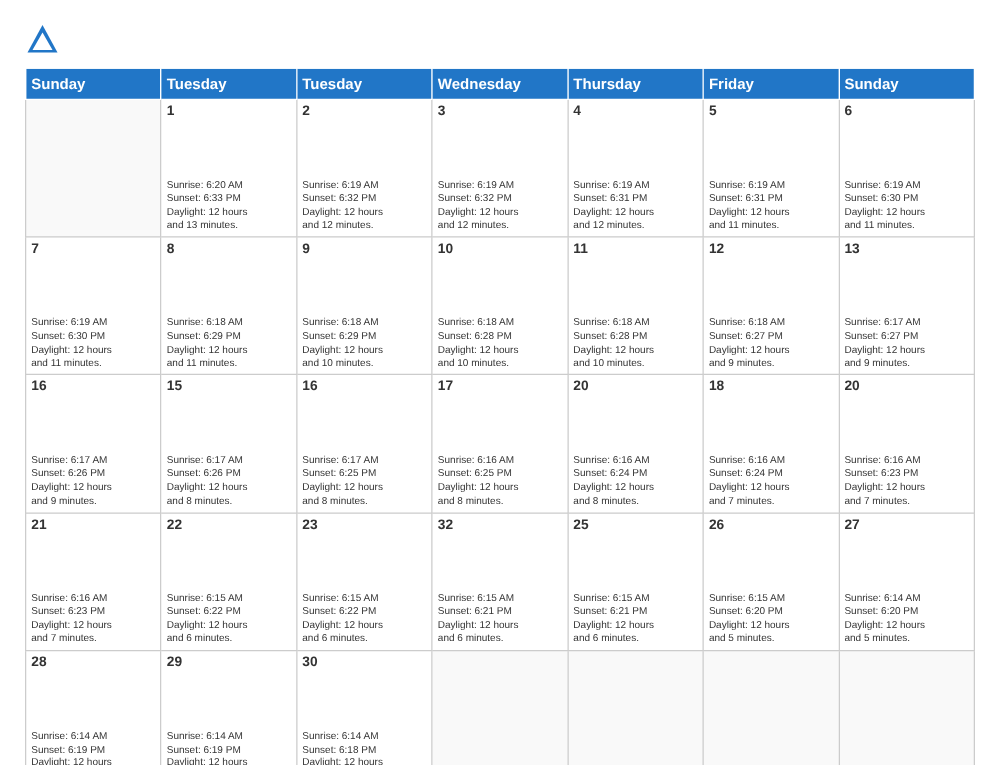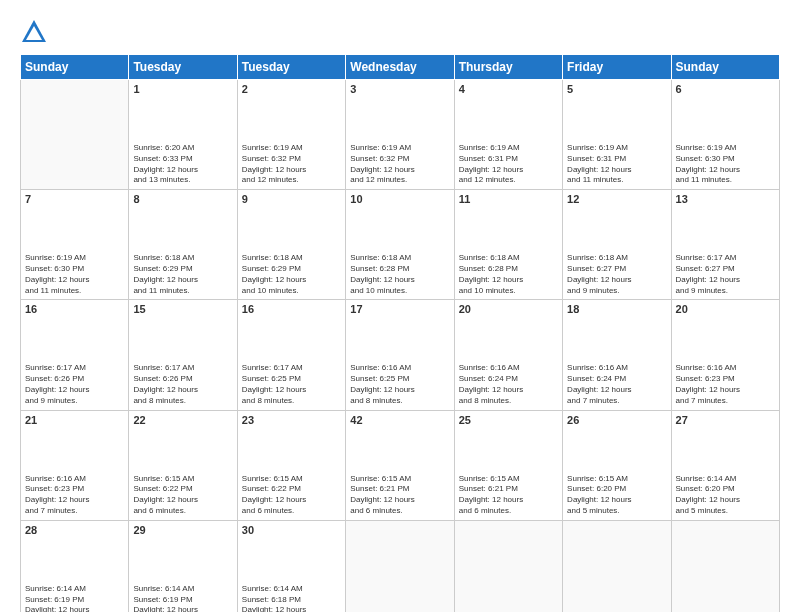--- a/index.html
+++ b/index.html
@@ -299,21 +299,21 @@
 and 6 minutes.</div>
           </td>
           <td>
             <span class="day-num">23</span>
             <div class="cell-info" style="white-space: pre-line;">Sunrise: 6:15 AM
 Sunset: 6:22 PM
 Daylight: 12 hours
 and 6 minutes.</div>
           </td>
           <td>
-            <span class="day-num">42</span>
+            <span class="day-num">32</span>
             <div class="cell-info" style="white-space: pre-line;">Sunrise: 6:15 AM
 Sunset: 6:21 PM
 Daylight: 12 hours
 and 6 minutes.</div>
           </td>
           <td>
             <span class="day-num">25</span>
             <div class="cell-info" style="white-space: pre-line;">Sunrise: 6:15 AM
 Sunset: 6:21 PM
 Daylight: 12 hours

